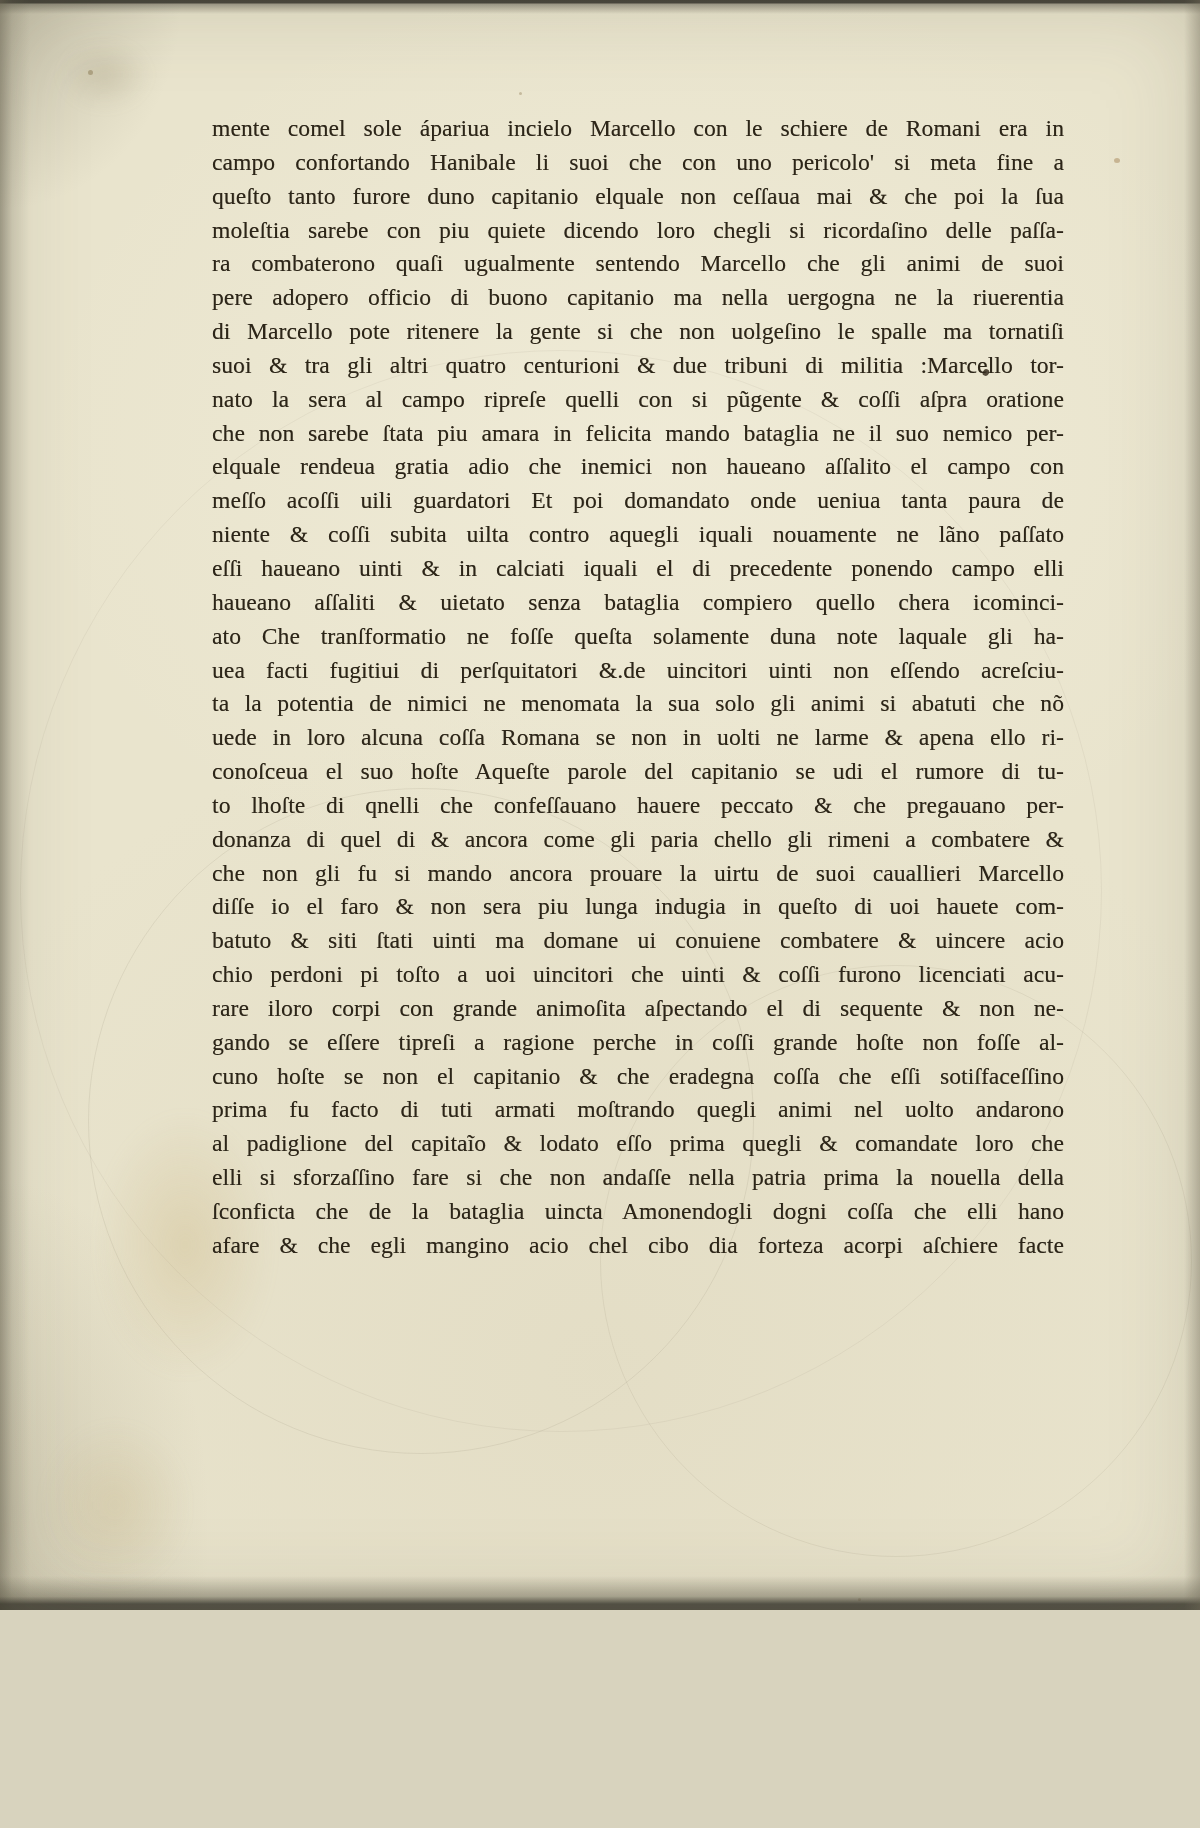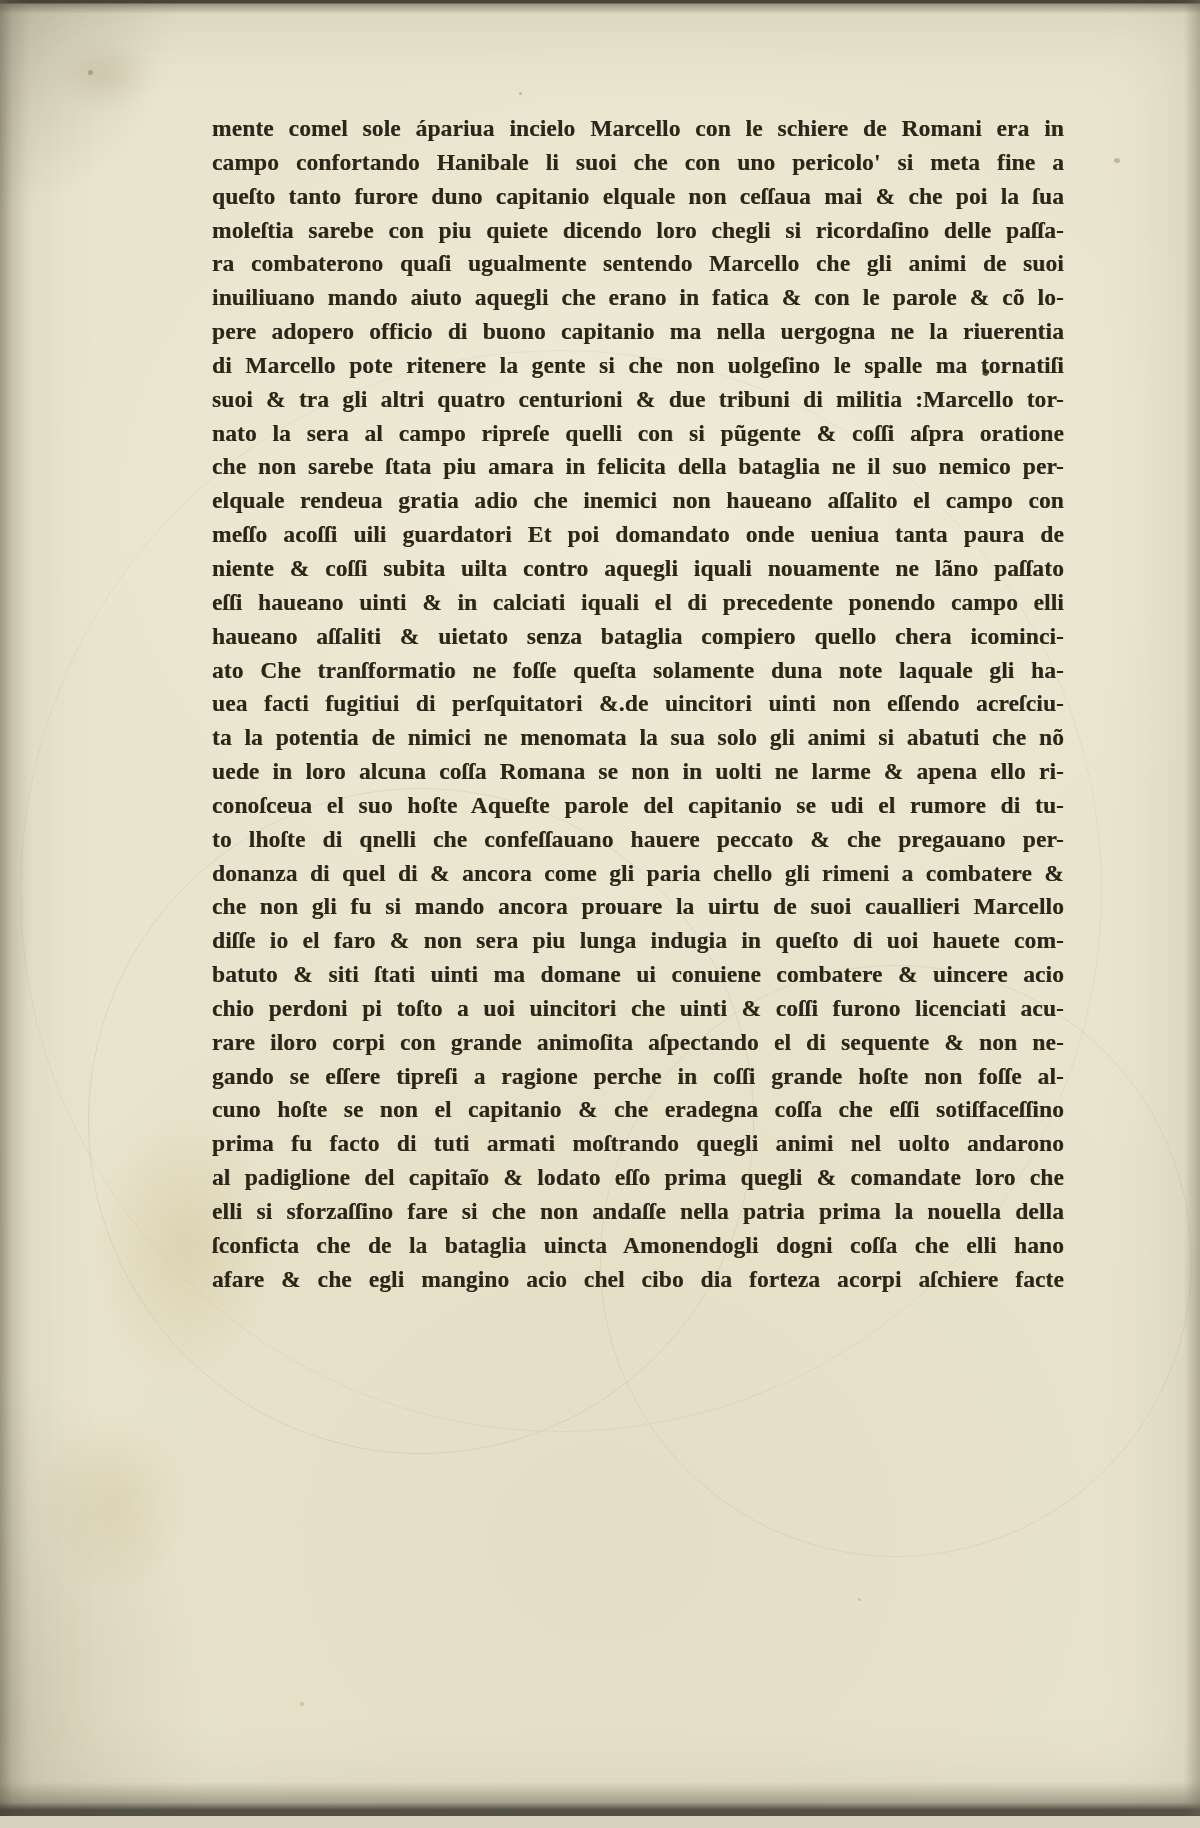--- a/index.html
+++ b/index.html
@@ -1,17 +1,17 @@
 <!DOCTYPE html>
 <html><head>
 <meta charset="utf-8">
 <style>
   html,body{margin:0;padding:0;background:#d8d3be;}
-  .scan{position:relative;width:1200px;height:1816px;overflow:hidden;
-        font-family:"Liberation Serif","DejaVu Serif",serif;font-weight:bold;}
+  .scan{position:relative;width:1200px;height:1610px;overflow:hidden;
+        font-family:"Liberation Serif","DejaVu Serif",serif;}
   .paper{position:absolute;inset:0;
     background:
       radial-gradient(ellipse 900px 700px at 55% 28%, rgba(244,240,222,0.55), rgba(244,240,222,0) 70%),
       radial-gradient(ellipse 1000px 900px at 50% 85%, rgba(222,215,190,0.5), rgba(222,215,190,0) 75%),
       radial-gradient(ellipse 300px 500px at 0% 95%, rgba(140,132,105,0.28), rgba(140,132,105,0) 70%),
       radial-gradient(ellipse 260px 300px at 0% 0%, rgba(120,115,95,0.30), rgba(120,115,95,0) 70%),
       linear-gradient(#e9e4cd,#e9e4cd);}
   .paper::after{content:"";position:absolute;inset:0;
       box-shadow:inset 0 0 90px rgba(92,86,64,0.22);pointer-events:none;}
   
@@ -72,26 +72,25 @@
     <div class="speck sp4"></div>
     <div class="speck sp5"></div>
     <div class="speck ink-dot"></div>
 
     <div class="textblock">
       <div class="tl">mente comel sole ápariua incielo Marcello con le schiere de Romani era in</div>
       <div class="tl">campo confortando Hanibale li suoi che con uno pericolo' si meta fine a</div>
       <div class="tl">queſto tanto furore duno capitanio elquale non ceſſaua mai &amp; che poi la ſua</div>
       <div class="tl">moleſtia sarebe con piu quiete dicendo loro chegli si ricordaſino delle paſſa-</div>
       <div class="tl">ra combaterono quaſi ugualmente sentendo Marcello che gli animi de suoi</div>
-      <div class="tl">inuiliuano mando aiuto aquegli che erano in fatica &amp; con le parole &amp; cõ lo-</div>
       <div class="tl">pere adopero officio di buono capitanio ma nella uergogna ne la riuerentia</div>
       <div class="tl">di Marcello pote ritenere la gente si che non uolgeſino le spalle ma tornatiſi</div>
       <div class="tl">suoi &amp; tra gli altri quatro centurioni &amp; due tribuni di militia :Marcello tor-</div>
       <div class="tl">nato la sera al campo ripreſe quelli con si pũgente &amp; coſſi aſpra oratione</div>
-      <div class="tl">che non sarebe ſtata piu amara in felicita della bataglia ne il suo nemico per-</div>
+      <div class="tl">che non sarebe ſtata piu amara in felicita mando bataglia ne il suo nemico per-</div>
       <div class="tl">elquale rendeua gratia adio che inemici non haueano aſſalito el campo con</div>
       <div class="tl">meſſo acoſſi uili guardatori Et poi domandato onde ueniua tanta paura de</div>
       <div class="tl">niente &amp; coſſi subita uilta contro aquegli iquali nouamente ne lãno paſſato</div>
       <div class="tl">eſſi haueano uinti &amp; in calciati iquali el di precedente ponendo campo elli</div>
       <div class="tl">haueano aſſaliti &amp; uietato senza bataglia compiero quello chera icominci-</div>
       <div class="tl">ato Che tranſformatio ne foſſe queſta solamente duna note laquale gli ha-</div>
       <div class="tl">uea facti fugitiui di perſquitatori &amp;.de uincitori uinti non eſſendo acreſciu-</div>
       <div class="tl">ta la potentia de nimici ne menomata la sua solo gli animi si abatuti che nõ</div>
       <div class="tl">uede in loro alcuna coſſa Romana se non in uolti ne larme &amp; apena ello ri-</div>
       <div class="tl">conoſceua el suo hoſte Aqueſte parole del capitanio se udi el rumore di tu-</div>

